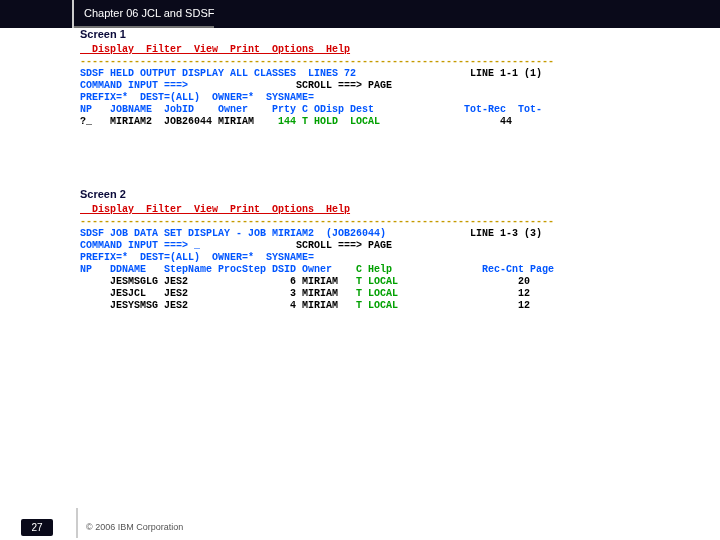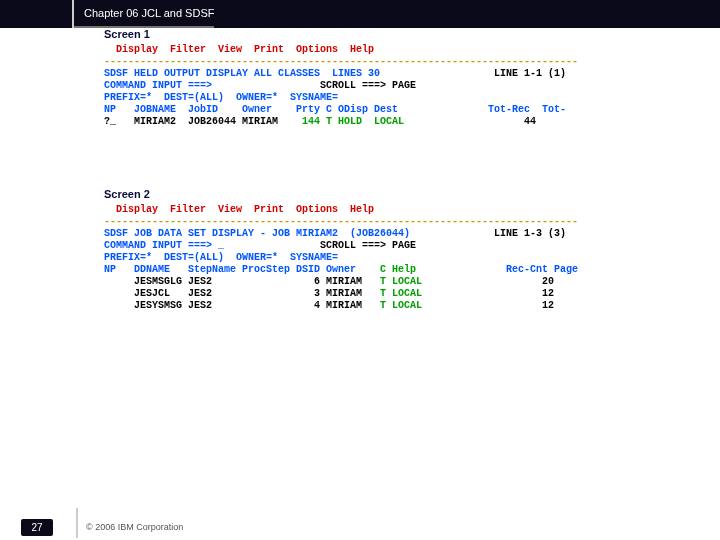--- a/index.html
+++ b/index.html
@@ -32,38 +32,38 @@
   }
   .title-left { width: 74px; position: relative; }
   .title-vbar { position: absolute; right: 0; top: 0; bottom: 0; width: 2px; background: #cccccc; }
   .slide-title {
     font-size: 24px;
     font-weight: 400;
     color: #1a1a1a;
     padding: 14px 0 16px 10px;
   }
   .content {
-    padding: 0 20px 0 104px;
+    padding: 0 20px 0 80px;
   }
   .term {
     font-family: "Courier New", monospace;
     font-size: 10px;
     line-height: 12px;
     white-space: pre;
     font-weight: bold;
   }
   .scr-label {
     font-family: Arial, sans-serif;
     font-size: 11px;
     font-weight: bold;
     color: #0a0a3a;
     margin-bottom: 4px;
   }
   .screen-block { margin-bottom: 60px; }
-  .c-red    { color: #d40000; }
+  .c-red    { color: #d40000; text-decoration: underline; }
   .c-yel    { color: #c59a00; }
   .c-blue   { color: #0055ff; }
   .c-green  { color: #00a000; }
   .c-black  { color: #000000; }
   .footer {
     position: absolute;
     left: 0; right: 0; bottom: 0;
     height: 26px;
     display: flex;
     align-items: center;
@@ -107,21 +107,21 @@
     <div class="title-vbar"></div>
   </div>
 </div>
 
 <div class="content">
 
   <div class="screen-block">
     <div class="scr-label">Screen 1</div>
     <div class="term"><span class="c-red">  Display  Filter  View  Print  Options  Help</span>
 <span class="c-yel">-------------------------------------------------------------------------------</span>
-<span class="c-blue">SDSF HELD OUTPUT DISPLAY ALL CLASSES  LINES 30</span><span class="c-black">                   LINE 1-1 (1)</span>
+<span class="c-blue">SDSF HELD OUTPUT DISPLAY ALL CLASSES  LINES 72</span><span class="c-black">                   LINE 1-1 (1)</span>
 <span class="c-blue">COMMAND INPUT ===&gt;</span><span class="c-black">                  SCROLL ===&gt; PAGE</span>
 <span class="c-blue">PREFIX=*  DEST=(ALL)  OWNER=*  SYSNAME=</span>
 <span class="c-blue">NP   JOBNAME  JobID    Owner    Prty C ODisp Dest</span><span class="c-blue">               Tot-Rec  Tot-</span>
 <span class="c-black">?_   MIRIAM2  JOB26044 MIRIAM   </span><span class="c-green"> 144 T HOLD  LOCAL</span><span class="c-black">                    44</span></div>
   </div>
 
   <div class="screen-block">
     <div class="scr-label">Screen 2</div>
     <div class="term"><span class="c-red">  Display  Filter  View  Print  Options  Help</span>
 <span class="c-yel">-------------------------------------------------------------------------------</span>

